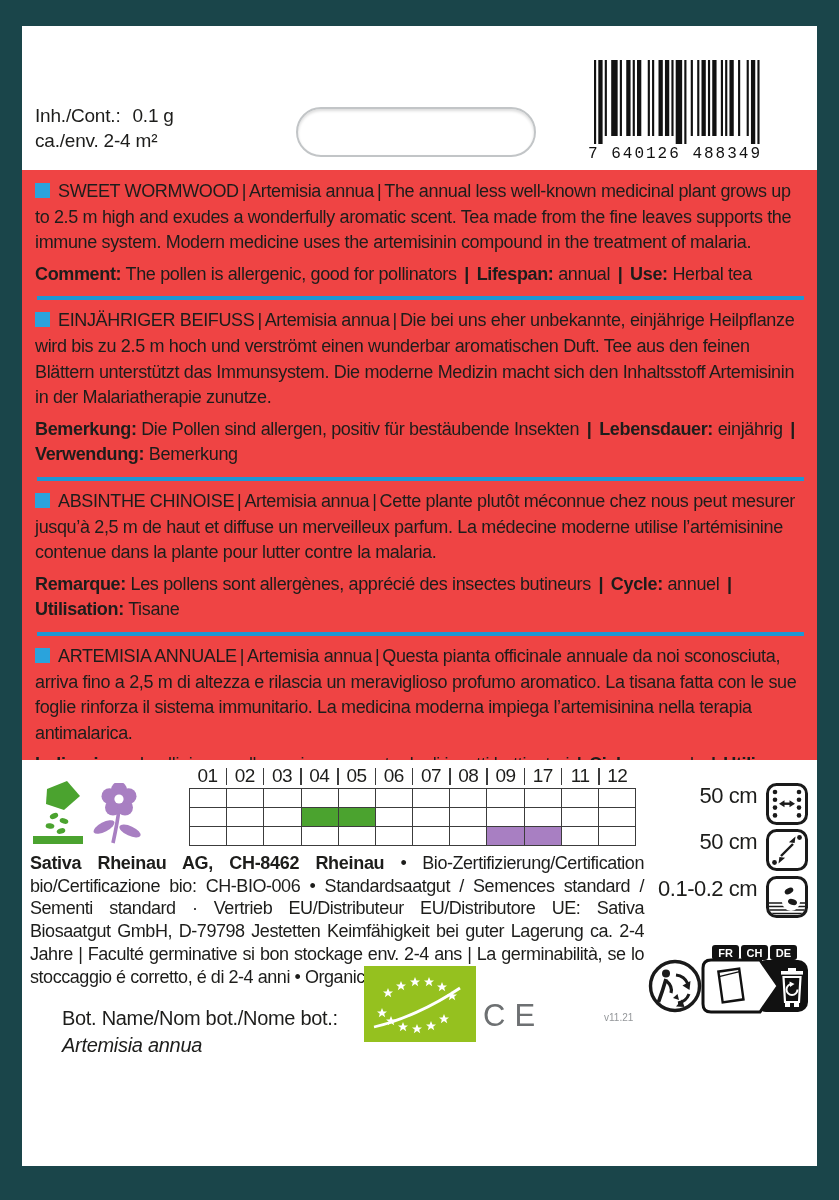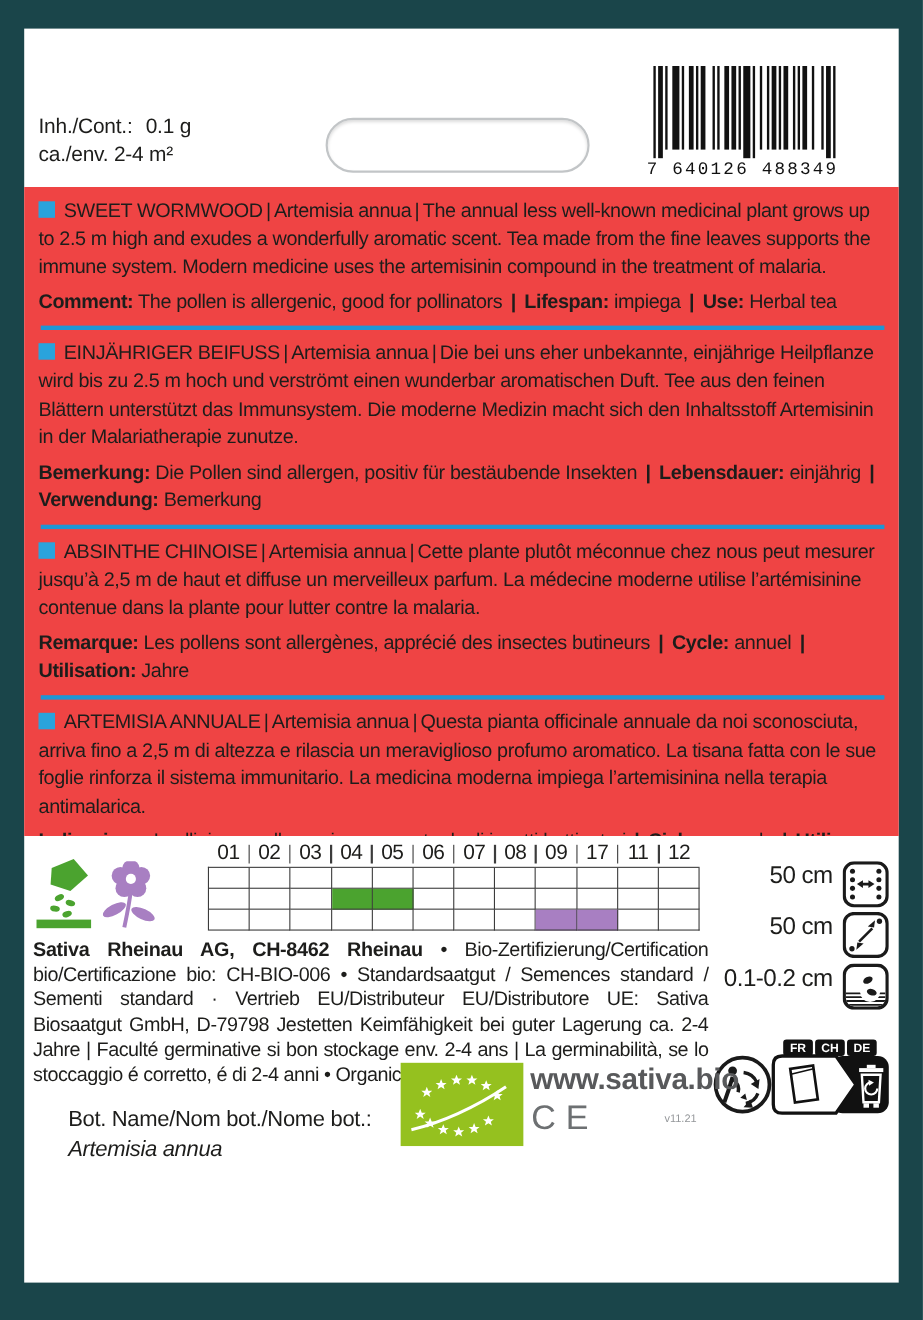--- a/index.html
+++ b/index.html
@@ -109,33 +109,33 @@
         <rect x="162.9500000000001" y="0" width="4.3" height="84"></rect>
         <rect x="169.40000000000012" y="0" width="2.15" height="84"></rect>
       </svg>
     <div class="barcode-digits">7 640126 488349</div>
   </div>
 
   <div class="panel">
 
     <div class="section">
       <p class="sec-main"><span class="bullet"></span><span class="sec-title">SWEET WORMWOOD</span><span class="pipe">|</span><span>Artemisia annua</span><span class="pipe">|</span><span>The annual less well-known medicinal plant grows up to 2.5 m high and exudes a wonderfully aromatic scent. Tea made from the fine leaves supports the immune system. Modern medicine uses the artemisinin compound in the treatment of malaria.</span></p>
-      <p class="sec-note"><b>Comment:</b> <span>The pollen is allergenic, good for pollinators</span> <b class="bsep">|</b> <b>Lifespan:</b> <span>impiega</span> <b class="bsep">|</b> <b>Use:</b> <span>Herbal tea</span></p>
+      <p class="sec-note"><b>Comment:</b> <span>The pollen is allergenic, good for pollinators</span> <b class="bsep">|</b> <b>Lifespan:</b> <span>annual</span> <b class="bsep">|</b> <b>Use:</b> <span>Herbal tea</span></p>
     </div>
     <div class="divider"></div>
 
     <div class="section">
       <p class="sec-main"><span class="bullet"></span><span class="sec-title">EINJÄHRIGER BEIFUSS</span><span class="pipe">|</span><span>Artemisia annua</span><span class="pipe">|</span><span>Die bei uns eher unbekannte, einjährige Heilpflanze wird bis zu 2.5 m hoch und verströmt einen wunderbar aromatischen Duft. Tee aus den feinen Blättern unterstützt das Immunsystem. Die moderne Medizin macht sich den Inhaltsstoff Artemisinin in der Malariatherapie zunutze.</span></p>
       <p class="sec-note"><b>Bemerkung:</b> <span>Die Pollen sind allergen, positiv für bestäubende Insekten</span> <b class="bsep">|</b> <b>Lebensdauer:</b> <span>einjährig</span> <b class="bsep">|</b> <b>Verwendung:</b> <span>Bemerkung</span></p>
     </div>
     <div class="divider"></div>
 
     <div class="section">
       <p class="sec-main"><span class="bullet"></span><span class="sec-title">ABSINTHE CHINOISE</span><span class="pipe">|</span><span>Artemisia annua</span><span class="pipe">|</span><span>Cette plante plutôt méconnue chez nous peut mesurer jusqu’à 2,5 m de haut et diffuse un merveilleux parfum. La médecine moderne utilise l’artémisinine contenue dans la plante pour lutter contre la malaria.</span></p>
-      <p class="sec-note"><b>Remarque:</b> <span>Les pollens sont allergènes, apprécié des insectes butineurs</span> <b class="bsep">|</b> <b>Cycle:</b> <span>annuel</span> <b class="bsep">|</b> <b>Utilisation:</b> <span>Jahre</span></p>
+      <p class="sec-note"><b>Remarque:</b> <span>Les pollens sont allergènes, apprécié des insectes butineurs</span> <b class="bsep">|</b> <b>Cycle:</b> <span>annuel</span> <b class="bsep">|</b> <b>Utilisation:</b> <span>Tisane</span></p>
     </div>
     <div class="divider"></div>
 
     <div class="section">
       <p class="sec-main"><span class="bullet"></span><span class="sec-title">ARTEMISIA ANNUALE</span><span class="pipe">|</span><span>Artemisia annua</span><span class="pipe">|</span><span>Questa pianta officinale annuale da noi sconosciuta, arriva fino a 2,5 m di altezza e rilascia un meraviglioso profumo aromatico. La tisana fatta con le sue foglie rinforza il sistema immunitario. La medicina moderna impiega l’artemisinina nella terapia antimalarica.</span></p>
       <p class="sec-note"><b>Indicazione:</b> <span>I pollini sono allergeni, apprezzato dagli insetti bottinatori</span> <b class="bsep">|</b> <b>Ciclo:</b> <span>annuale</span> <b class="bsep">|</b> <b>Utilizzo:</b> </p>
     </div>
   </div>
 
   <svg class="sow-icon" width="50" height="64" viewBox="0 0 50 64" fill="#4ba32f">
@@ -322,21 +322,20 @@
     <use href="#st" transform="translate(78,21)"></use>
     <use href="#st" transform="translate(88,30)"></use>
     <use href="#st" transform="translate(18,47)"></use>
     <use href="#st" transform="translate(27,55)"></use>
     <use href="#st" transform="translate(39,61)"></use>
     <use href="#st" transform="translate(53,63)"></use>
     <use href="#st" transform="translate(67,60)"></use>
     <use href="#st" transform="translate(80,53)"></use>
   </svg>
 
-  <div class="website">www.sativa.bio</div>
   <div class="ce-mark">CE</div>
   <div class="version">v11.21</div>
 
   <div class="bot-block">
     <div>Bot. Name/Nom bot./Nome bot.:</div>
     <div class="bot-value">Artemisia annua</div>
   </div>
 </div>
 
 </body></html>

